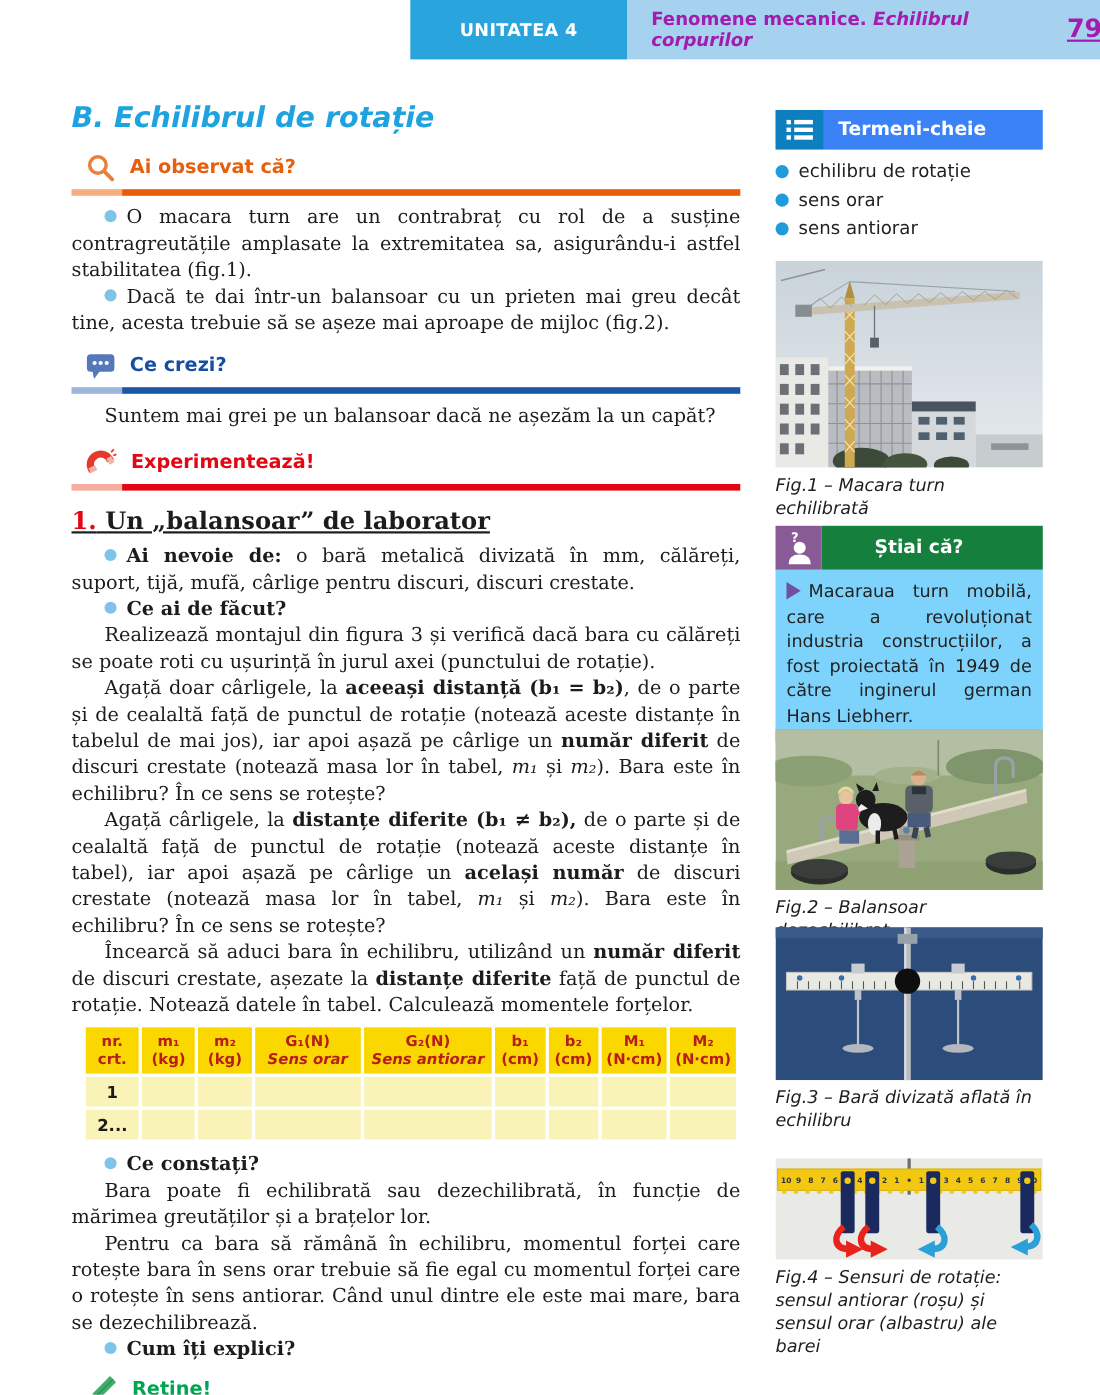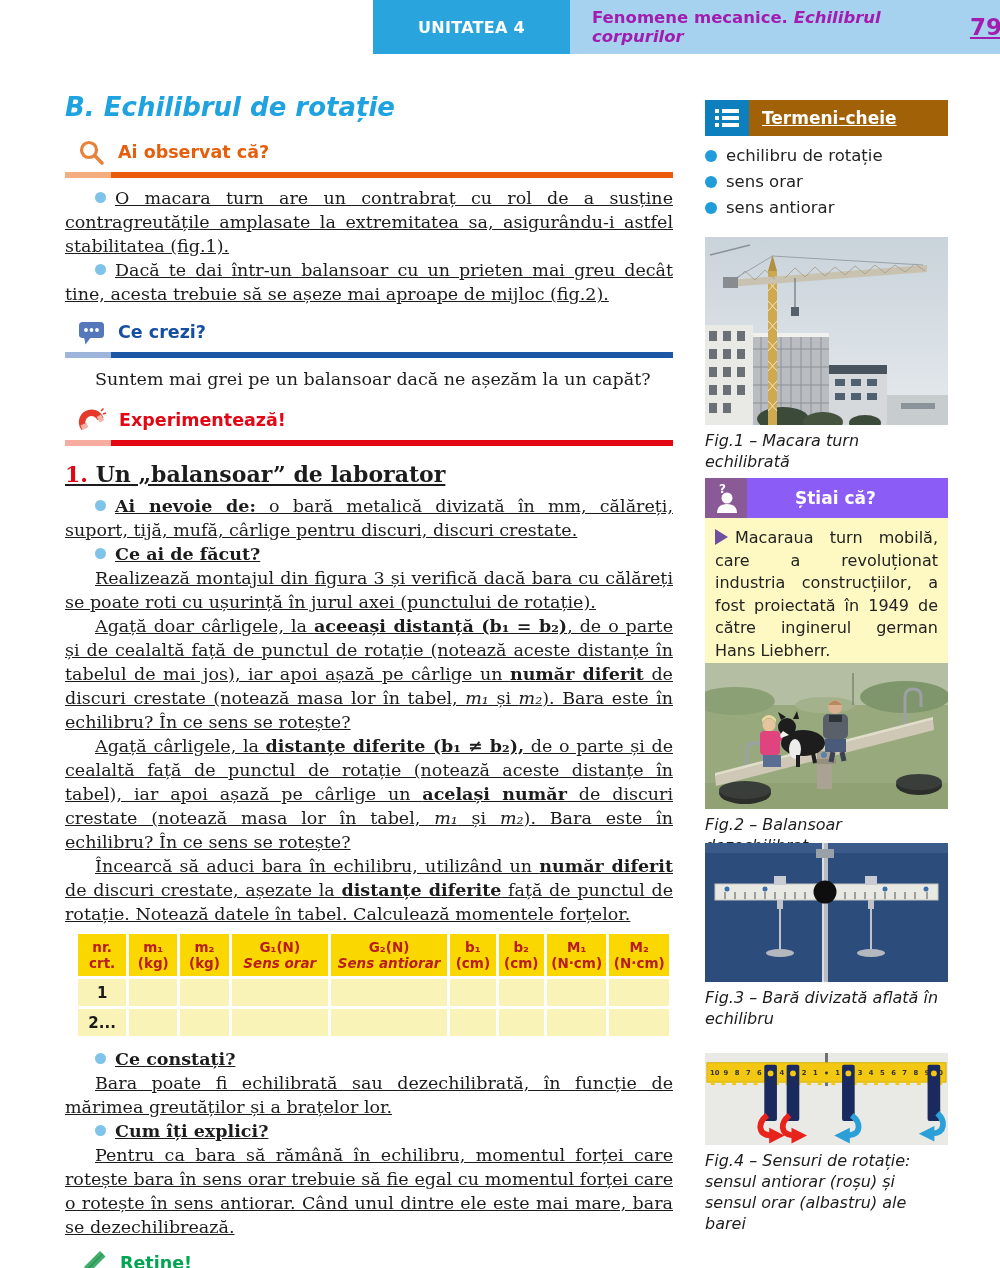--- a/index.html
+++ b/index.html
@@ -23,21 +23,21 @@
   .sec-head{display:flex;align-items:center;gap:13px;height:32px;padding-left:13px;}
   .sec-head .label{font-family:"DejaVu Sans",sans-serif;font-weight:bold;font-size:17.5px;}
   .rule{height:6px;margin-top:4px;display:flex;}
   .rule .lt{width:46px;}
   .rule .dk{flex:1;}
   .c-orange{color:#E55F0D}.bg-orange-lt{background:#F4AD7E}.bg-orange{background:#EA5B0C}
   .c-blue{color:#164FA2}.bg-blue-lt{background:#9DB4DB}.bg-blue{background:#1C57A5}
   .c-red{color:#E30613}.bg-red-lt{background:#F6AC9E}.bg-red{background:#E30613}
   .c-green{color:#00A551}
 
-  .bodytext{margin-top:8px;text-decoration:underline;}
+  .bodytext{margin-top:8px;}
   .bodytext p{margin:0;text-indent:30px;font-size:17.5px;line-height:24px;text-align:justify;}
   .dot{display:inline-block;width:11px;height:11px;border-radius:50%;background:#7FC3E8;
        margin-right:9px;position:relative;top:-1px;} .mt8{margin-top:8px;} .mt10{margin-top:10px;} .mt12{margin-top:12px;}
   .question{margin:9px 0 0 0;text-indent:30px;font-size:17.5px;line-height:25px;}
   .exp-heading{margin:14px 0 0 0;font-size:22px;font-weight:bold;line-height:29px;text-decoration:underline;}
   .exp-heading .num{color:#E30613;}
 
   
   table.exp{margin:5px 0 0 10px;width:597px;border-collapse:separate;border-spacing:3px;
             font-family:"DejaVu Sans",sans-serif;table-layout:fixed;}
@@ -49,21 +49,21 @@
   
   .sidebar{position:absolute;left:705px;top:0;width:243px;height:1268px;font-family:"DejaVu Sans",sans-serif;}
   .side-head{position:absolute;width:243px;display:flex;}
   .side-head .icon-sq{display:flex;align-items:center;justify-content:center;}
   .side-head .bar{flex:1;display:flex;align-items:center;padding-left:13px;color:#fff;
                   font-weight:bold;font-size:17px;}
   .terms{position:absolute;top:146px;left:0;width:243px;}
   .term{display:flex;align-items:center;gap:9px;margin-bottom:7px;font-size:16.5px;color:#222;}
   .term .tdot{width:12px;height:12px;border-radius:50%;background:#1F9CD9;flex:none;}
 
-  .know-body{position:absolute;top:518px;left:0;width:223px;background:#fef9c3;
+  .know-body{position:absolute;top:518px;left:0;width:223px;background:#7dd3fc;
              padding:9px 10px 13px 10px;font-size:16px;line-height:22.5px;color:#222;text-align:justify;}
   .play{display:inline-block;width:0;height:0;border-left:13px solid #6F4F9F;
         border-top:8px solid transparent;border-bottom:8px solid transparent;margin-right:7px;
         position:relative;top:2px;}
 
   figure.fig{position:absolute;left:0;margin:0;width:243px;}
   figure.fig .photo{width:243px;display:block;}
   figure.fig figcaption{margin-top:5px;text-align:left;font-style:italic;font-size:16px;
                         line-height:21px;color:#1d1d1d;}
 </style>
@@ -214,22 +214,22 @@
           <td></td>
           <td></td>
           <td></td>
     </tr>
   </tbody>
     </table>
 
   <div class="bodytext mt8">
     <p><span class="dot"></span><b>Ce constați?</b></p>
     <p><span>Bara poate fi echilibrată sau dezechilibrată, în funcție de mărimea greutăților și a brațelor lor.</span></p>
+    <p><span>Pentru ca bara să rămână în echilibru, momentul forței care rotește bara în sens orar trebuie să fie egal cu momentul forței care o rotește în sens antiorar. Când unul dintre ele este mai mare, bara se dezechilibrează.</span></p>
     <p><span class="dot"></span><b>Cum îți explici?</b></p>
-    <p><span>Pentru ca bara să rămână în echilibru, momentul forței care rotește bara în sens orar trebuie să fie egal cu momentul forței care o rotește în sens antiorar. Când unul dintre ele este mai mare, bara se dezechilibrează.</span></p>
   </div>
 
   <div class="sec-head mt8">
     <svg width="29" height="29" viewBox="0 0 29 29">
       <polygon points="22,2 27.5,7.5 11.5,23.5 6,18" fill="#3FAE6A"></polygon>
       <polygon points="6,18 11.5,23.5 2,27.5" fill="#9BD4B2"></polygon>
       <line x1="24.8" y1="4.8" x2="8.8" y2="20.8" stroke="#2d8f53" stroke-width="1.2"></line>
     </svg>
     <span class="label c-green">Reține!</span>
   </div>
@@ -242,21 +242,21 @@
     <div class="icon-sq" style="width:44px;background:#0D7EBE;">
       <svg width="26" height="22" viewBox="0 0 26 22">
         <rect x="1" y="2" width="4" height="4" fill="#fff"></rect>
           <rect x="8" y="2" width="17" height="4" fill="#fff"></rect>
         <rect x="1" y="9" width="4" height="4" fill="#fff"></rect>
           <rect x="8" y="9" width="17" height="4" fill="#fff"></rect>
         <rect x="1" y="16" width="4" height="4" fill="#fff"></rect>
           <rect x="8" y="16" width="17" height="4" fill="#fff"></rect>
       </svg>
     </div>
-    <div class="bar" style="background:#a16207;text-decoration:underline;">Termeni-cheie</div>
+    <div class="bar" style="background:#3b82f6;">Termeni-cheie</div>
   </div>
 
   <div class="terms">
     <div class="term">
         <span class="tdot"></span>
         <span>echilibru de rotație</span>
       </div>
     <div class="term">
         <span class="tdot"></span>
         <span>sens orar</span>
@@ -376,21 +376,21 @@
   </figure>
 
   <div class="side-head" style="top:478px;height:40px;">
     <div class="icon-sq" style="width:42px;background:#8A5A96;">
       <svg width="30" height="32" viewBox="0 0 30 32">
         <text x="8" y="11" font-family="DejaVu Sans, sans-serif" font-size="12" font-weight="bold" fill="#fff">?</text>
         <circle cx="16" cy="16" r="5.5" fill="#fff"></circle>
         <path d="M 6 31 Q 6 22 16 22 Q 26 22 26 31 Z" fill="#fff"></path>
       </svg>
     </div>
-    <div class="bar" style="background:#8b5cf6;padding-left:48px;">Știai că?</div>
+    <div class="bar" style="background:#15803d;padding-left:48px;">Știai că?</div>
   </div>
   <div class="know-body">
     <span class="play"></span><span>Macaraua turn mobilă, care a revoluționat industria construcțiilor, a fost proiectată în 1949 de către inginerul german Hans Liebherr.</span>
   </div>
 
   <figure class="fig" style="top:663px;">
     <svg class="photo" viewBox="0 0 243 146">
       <rect width="243" height="146" fill="#98aa7d"></rect>
       <rect width="243" height="42" fill="#b3bea2"></rect>
       <ellipse cx="30" cy="38" rx="40" ry="14" fill="#8ba075"></ellipse>

